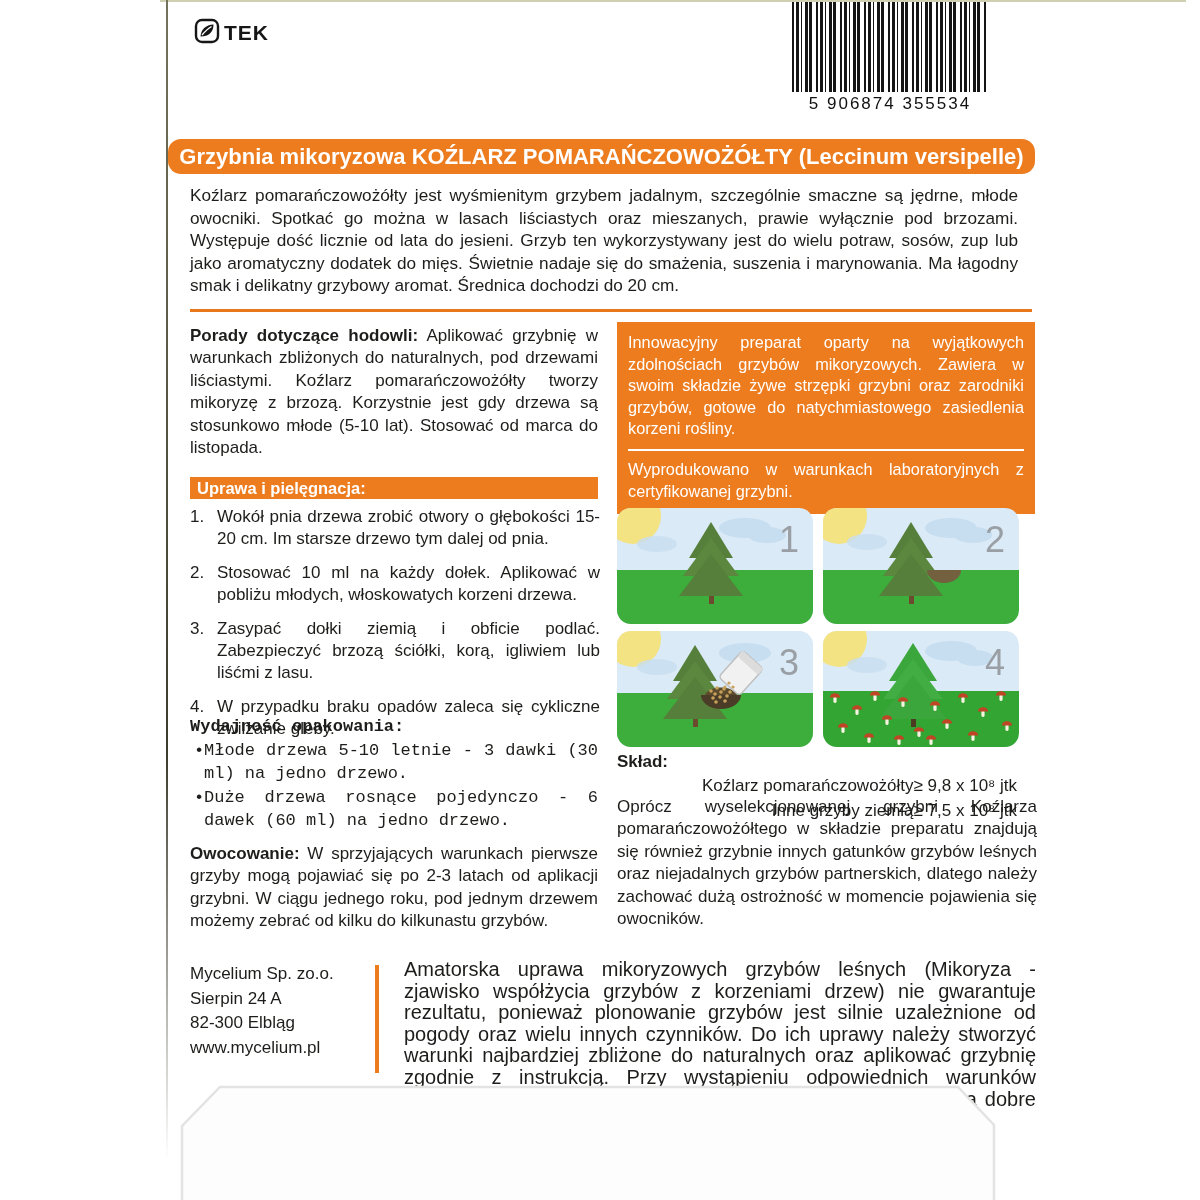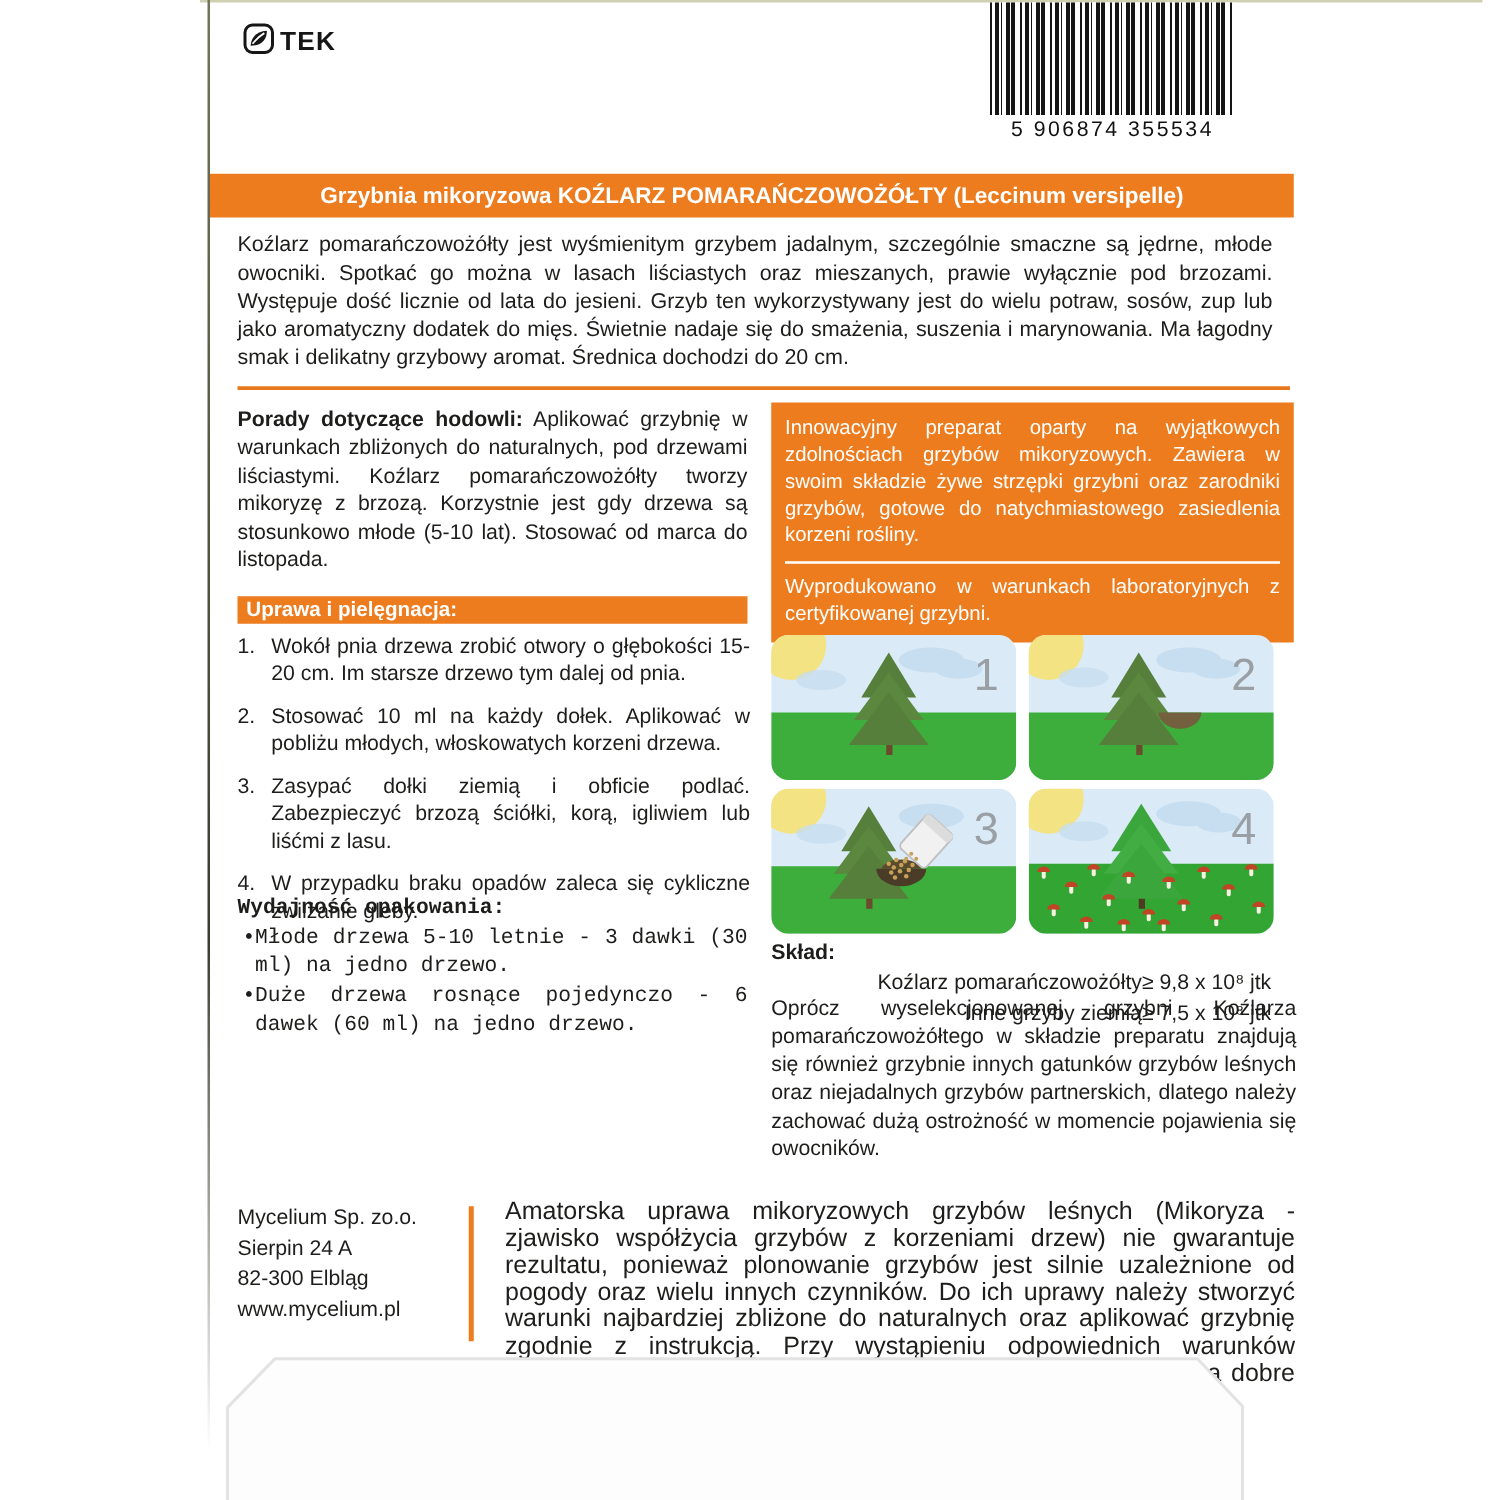--- a/index.html
+++ b/index.html
@@ -14,21 +14,21 @@
   .logo{left:194px;top:18px;display:flex;align-items:center;gap:4px;}
   .logo-text{font-size:21px;letter-spacing:1px;color:#161616;font-weight:600;}
   
   .barcode{left:792px;top:2px;width:196px;height:112px;text-align:center;}
   .bars{width:196px;height:90px;background:repeating-linear-gradient(90deg,
         #151515 0 2px,#fff 2px 4px,#151515 4px 7px,#fff 7px 9px,#151515 9px 10px,
         #fff 10px 13px,#151515 13px 16px,#fff 16px 17px,#151515 17px 20px,#fff 20px 24px);}
   .bars-digits{font-size:17px;letter-spacing:2px;color:#111;margin-top:2px;font-weight:500;}
   
   .titlebar{left:168px;top:139px;width:867px;height:35px;background:#ED7C1F;color:#fff;
-            display:flex;align-items:center;justify-content:center;font-weight:700;font-size:18px;}
+            display:flex;align-items:center;justify-content:center;font-weight:700;font-size:22px;border-radius:13px;}
   
   .intro{left:190px;top:184px;width:828px;font-size:17.2px;line-height:22.6px;text-align:justify;}
   .hr-orange{left:190px;top:309px;width:842px;height:3px;background:#E8781B;}
   
   .p{font-size:17px;line-height:22.4px;text-align:justify;}
   .b{font-weight:700;}
   .leftcol{left:190px;top:325px;width:408px;}
   .uprawa-bar{left:190px;top:477px;width:408px;height:22px;background:#ED7C1F;color:#fff;
               font-weight:700;font-size:16.5px;line-height:22px;padding-left:7px;box-sizing:border-box;}
   .steps{left:190px;top:506px;width:410px;}
@@ -118,20 +118,24 @@
     <div class="bullet-row">
       <div class="bullet-dot">•</div>
       <div class="step-text">Młode drzewa 5-10 letnie - 3 dawki (30 ml) na jedno drzewo.</div>
     </div>
     <div class="bullet-row">
       <div class="bullet-dot">•</div>
       <div class="step-text">Duże drzewa rosnące pojedynczo - 6 dawek (60 ml) na jedno drzewo.</div>
     </div>
   </div>
 
+  <div class="abs owoc p">
+    <span class="b">Owocowanie:</span>
+    <span>W sprzyjających warunkach pierwsze grzyby mogą pojawiać się po 2-3 latach od aplikacji grzybni. W ciągu jednego roku, pod jednym drzewem możemy zebrać od kilku do kilkunastu grzybów.</span>
+  </div>
 
   <div class="abs infobox">
     <div>Innowacyjny preparat oparty na wyjątkowych zdolnościach grzybów mikoryzowych. Zawiera w swoim składzie żywe strzępki grzybni oraz zarodniki grzybów, gotowe do natychmiastowego zasiedlenia korzeni rośliny.</div>
     <div class="infobox-div"></div>
     <div>Wyprodukowano w warunkach laboratoryjnych z certyfikowanej grzybni.</div>
   </div>
 
   <div class="abs panels">
 
     <svg class="panel" viewBox="0 0 196 116">

